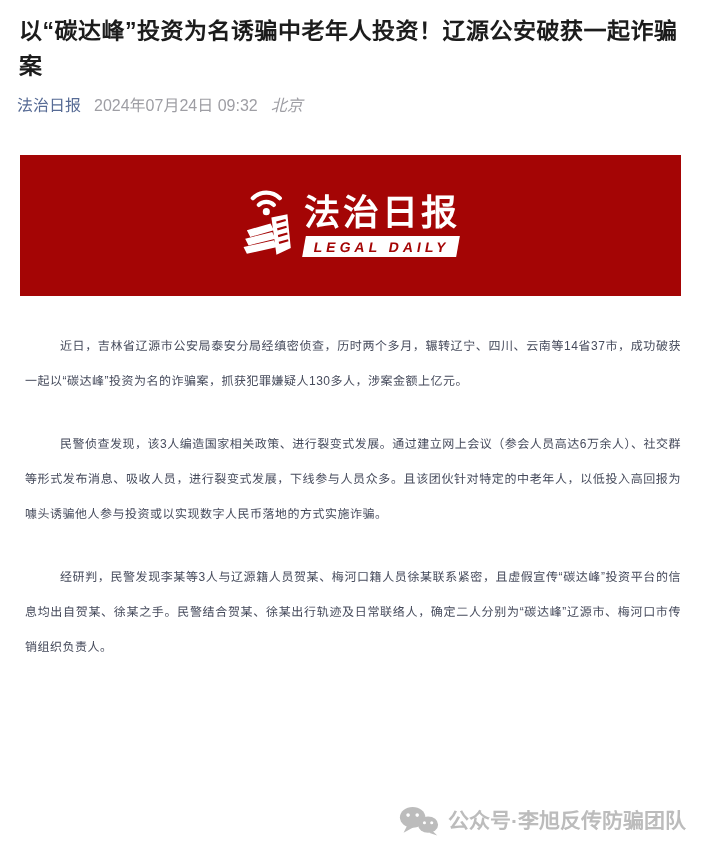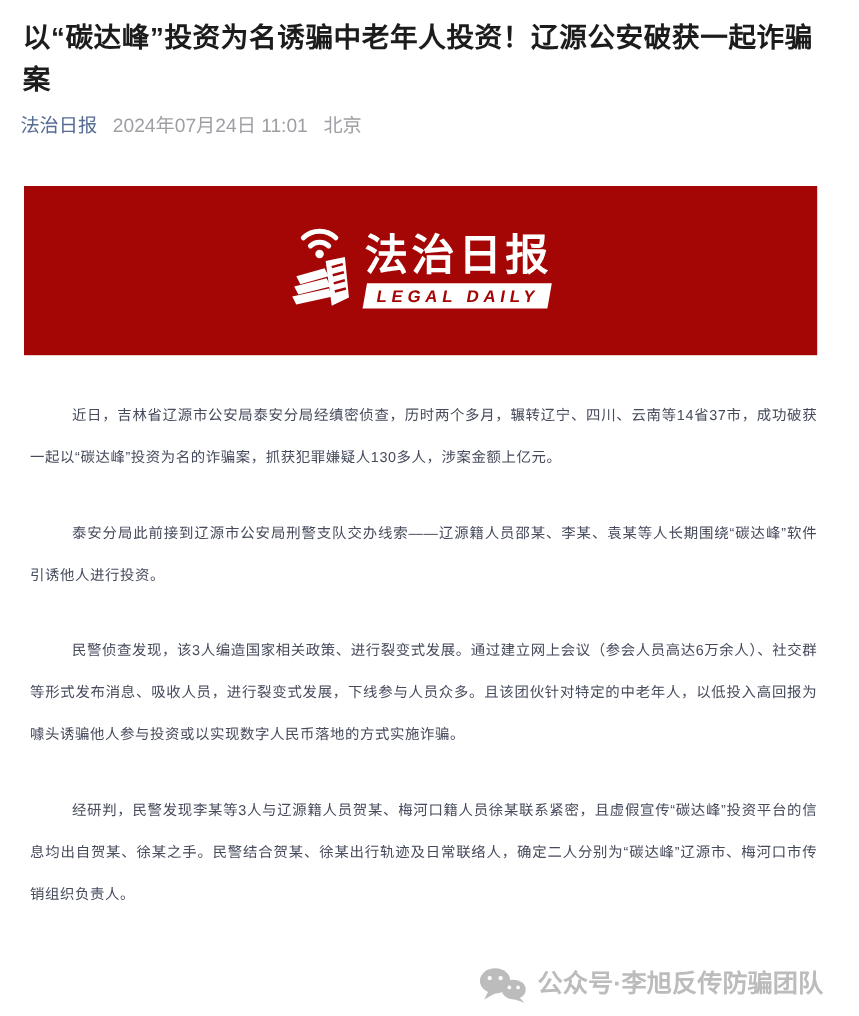--- a/index.html
+++ b/index.html
@@ -31,21 +31,21 @@
   .byline {
     margin: 10px 21px 0 17px;
     display: flex;
     align-items: baseline;
     gap: 13px;
     font-size: 16px;
     line-height: 24px;
   }
   .byline .source { color: var(--byline-blue); cursor: pointer; }
   .byline .date  { color: var(--meta-gray); }
-  .byline .loc   { color: var(--meta-gray); }
+  .byline .loc   { color: var(--meta-gray); font-style: italic; }
   .banner {
     margin: 37px 21px 0 20px;
     height: 141px;
     background: var(--banner-red);
     display: flex;
     align-items: center;
     justify-content: center;
     cursor: pointer;
   }
   .logo { display: flex; align-items: center; gap: 9px; }
@@ -98,21 +98,21 @@
 </style>
 </head>
 <body>
 
 <div class="page">
 
   <h1 class="title">以“碳达峰”投资为名诱骗中老年人投资！辽源公安破获一起诈骗案</h1>
 
   <div class="byline">
     <span class="source">法治日报</span>
-    <span class="date">2024年07月24日 11:01</span>
+    <span class="date">2024年07月24日 09:32</span>
     <span class="loc">北京</span>
   </div>
 
   <div class="banner">
     <div class="logo">
       <span class="logo-icon">
         <svg viewBox="0 0 64 84" xmlns="http://www.w3.org/2000/svg">
 
           <circle cx="30" cy="25" r="4.2" fill="#ffffff"></circle>
           <path d="M21 17 A 13 13 0 0 1 39 17" stroke="#ffffff" stroke-width="5" fill="none" stroke-linecap="round"></path>
@@ -133,21 +133,20 @@
         <div class="logo-cn">法治日报</div>
         <div class="logo-en-wrap">
           <span class="logo-en">LEGAL DAILY</span>
         </div>
       </div>
     </div>
   </div>
 
   <div class="content">
     <p>近日，吉林省辽源市公安局泰安分局经缜密侦查，历时两个多月，辗转辽宁、四川、云南等14省37市，成功破获一起以“碳达峰”投资为名的诈骗案，抓获犯罪嫌疑人130多人，涉案金额上亿元。</p>
-    <p>泰安分局此前接到辽源市公安局刑警支队交办线索——辽源籍人员邵某、李某、袁某等人长期围绕“碳达峰”软件引诱他人进行投资。</p>
     <p>民警侦查发现，该3人编造国家相关政策、进行裂变式发展。通过建立网上会议（参会人员高达6万余人）、社交群等形式发布消息、吸收人员，进行裂变式发展，下线参与人员众多。且该团伙针对特定的中老年人，以低投入高回报为噱头诱骗他人参与投资或以实现数字人民币落地的方式实施诈骗。</p>
     <p>经研判，民警发现李某等3人与辽源籍人员贺某、梅河口籍人员徐某联系紧密，且虚假宣传“碳达峰”投资平台的信息均出自贺某、徐某之手。民警结合贺某、徐某出行轨迹及日常联络人，确定二人分别为“碳达峰”辽源市、梅河口市传销组织负责人。</p>
   </div>
 
   <div class="watermark">
     <span class="wm-icon">
       <svg viewBox="0 0 44 34" xmlns="http://www.w3.org/2000/svg">
         <ellipse cx="15" cy="13" rx="14" ry="11.5" fill="#bcbcbc"></ellipse>
         <path d="M9 22 L5 30 L16 24 Z" fill="#bcbcbc"></path>
         <circle cx="10" cy="10.5" r="2" fill="#ffffff"></circle>

